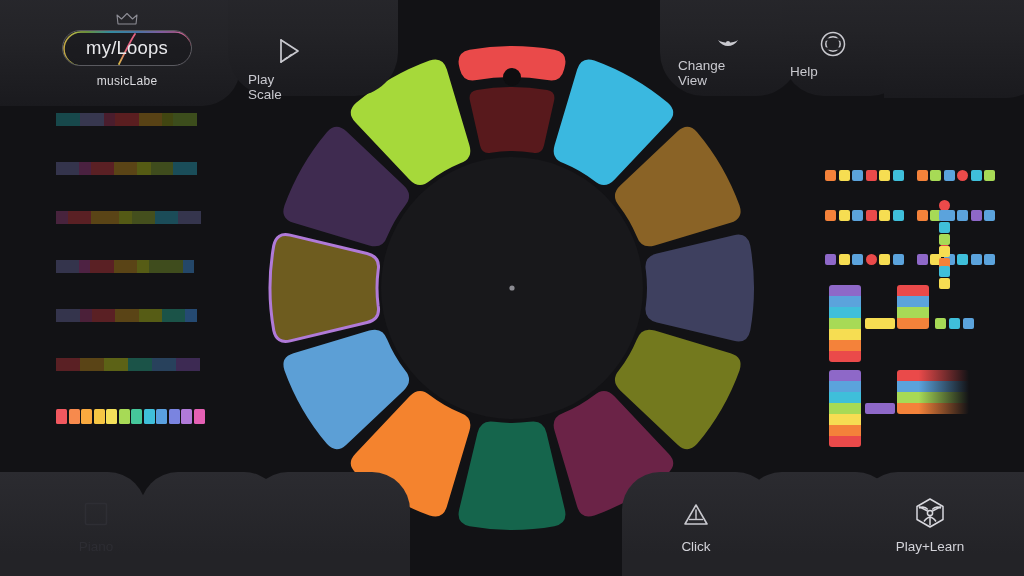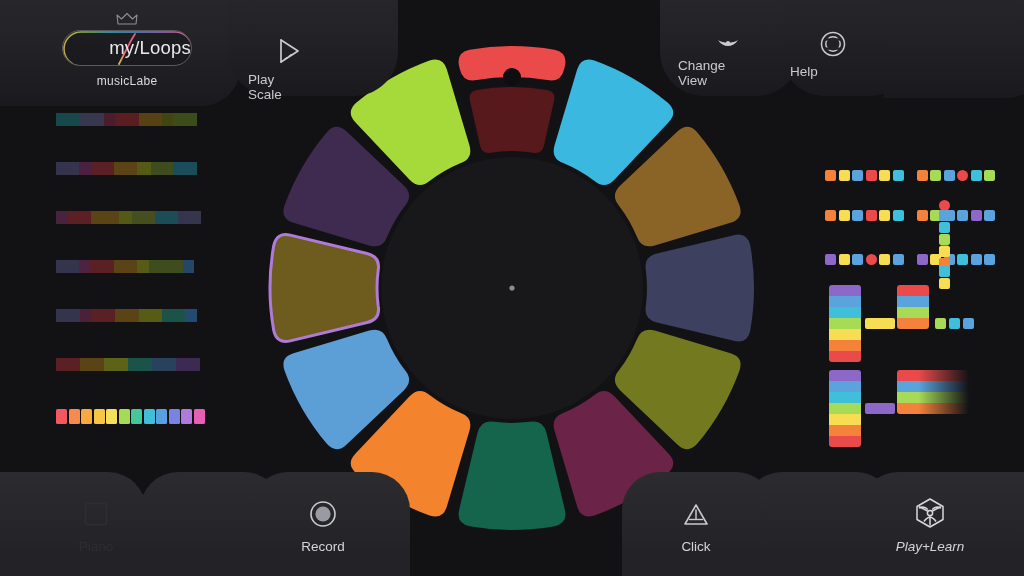--- a/index.html
+++ b/index.html
@@ -57,21 +57,21 @@
   .crown {
     position: absolute; left: 50%; top: -18px;
     transform: translateX(-50%);
     width: 22px; height: 14px;
   }
   .brand-pill {
     position: relative;
     height: 36px;
     border-radius: 18px;
     border: 1.6px solid #5a5a60;
-    display: flex; align-items: center; justify-content: flex-end;
+    display: flex; align-items: center; justify-content: center;
     overflow: hidden;
     background: rgba(20,20,24,0.45);
   }
   .brand-pill svg.ring { position:absolute; left:0; top:0; }
   .brand-text {
     position: relative;
     font-size: 18.5px;
     color: #e9e9ec;
     letter-spacing: .2px;
     z-index: 2;
@@ -435,40 +435,33 @@
     <div class="bot-blob" style="left:860px; width:204px;"></div>
 
     <div class="btool disabled" style="left:56px; width:80px;">
       <svg class="glyph" width="30" height="30" viewBox="0 0 30 30">
         <rect x="4.5" y="4.5" width="21" height="21" rx="1.5" fill="none" stroke="#2e2e34" stroke-width="1.6"></rect>
       </svg>
       <span class="lbl">Piano</span>
     </div>
 
 
-    <div class="btool" style="left:282px; width:82px;">
-      <svg class="glyph" width="30" height="30" viewBox="0 0 30 30">
-        <circle cx="15" cy="15" r="12" fill="none" stroke="#c9c9cf" stroke-width="1.6"></circle>
-        <circle cx="15" cy="15" r="7.6" fill="#9a9aa2"></circle>
-      </svg>
-      <span class="lbl">Record</span>
-    </div>
 
     <div class="btool" style="left:656px; width:80px;">
       <svg class="glyph" width="34" height="28" viewBox="0 0 34 28">
         <path d="M17 4 L28 23 L6 23 Z" fill="none" stroke="#c9c9cf" stroke-width="1.6" stroke-linejoin="round"></path>
         <path d="M10 18.5 L24 18.5" stroke="#c9c9cf" stroke-width="1.4"></path>
         <path d="M17 9 L17 15.5" stroke="#c9c9cf" stroke-width="1.5" stroke-linecap="round"></path>
         <circle cx="17" cy="17" r="0.9" fill="#c9c9cf"></circle>
       </svg>
       <span class="lbl">Click</span>
     </div>
 
 
-    <div class="btool" style="left:878px; width:104px;font-style:italic;">
+    <div class="btool" style="left:878px; width:104px;">
       <svg class="glyph" width="34" height="32" viewBox="0 0 34 32">
         <g fill="none" stroke="#d8d8de" stroke-width="1.5" stroke-linejoin="round">
           <path d="M17 2 L30 9.5 L30 22.5 L17 30 L4 22.5 L4 9.5 Z"></path>
           <circle cx="17" cy="16" r="2.6"></circle>
           <path d="M14.6 14 L6 9.6"></path>
           <path d="M19.4 14 L28 9.6"></path>
           <path d="M17 18.8 L17 28.6"></path>
           <path d="M6 11 C9.5 9.5, 13 10.5, 14.8 12.4"></path>
           <path d="M28 11 C24.5 9.5, 21 10.5, 19.2 12.4"></path>
           <path d="M11 24.5 C13 21.5, 15.5 20.2, 17 20.2 C18.5 20.2, 21 21.5, 23 24.5"></path>

